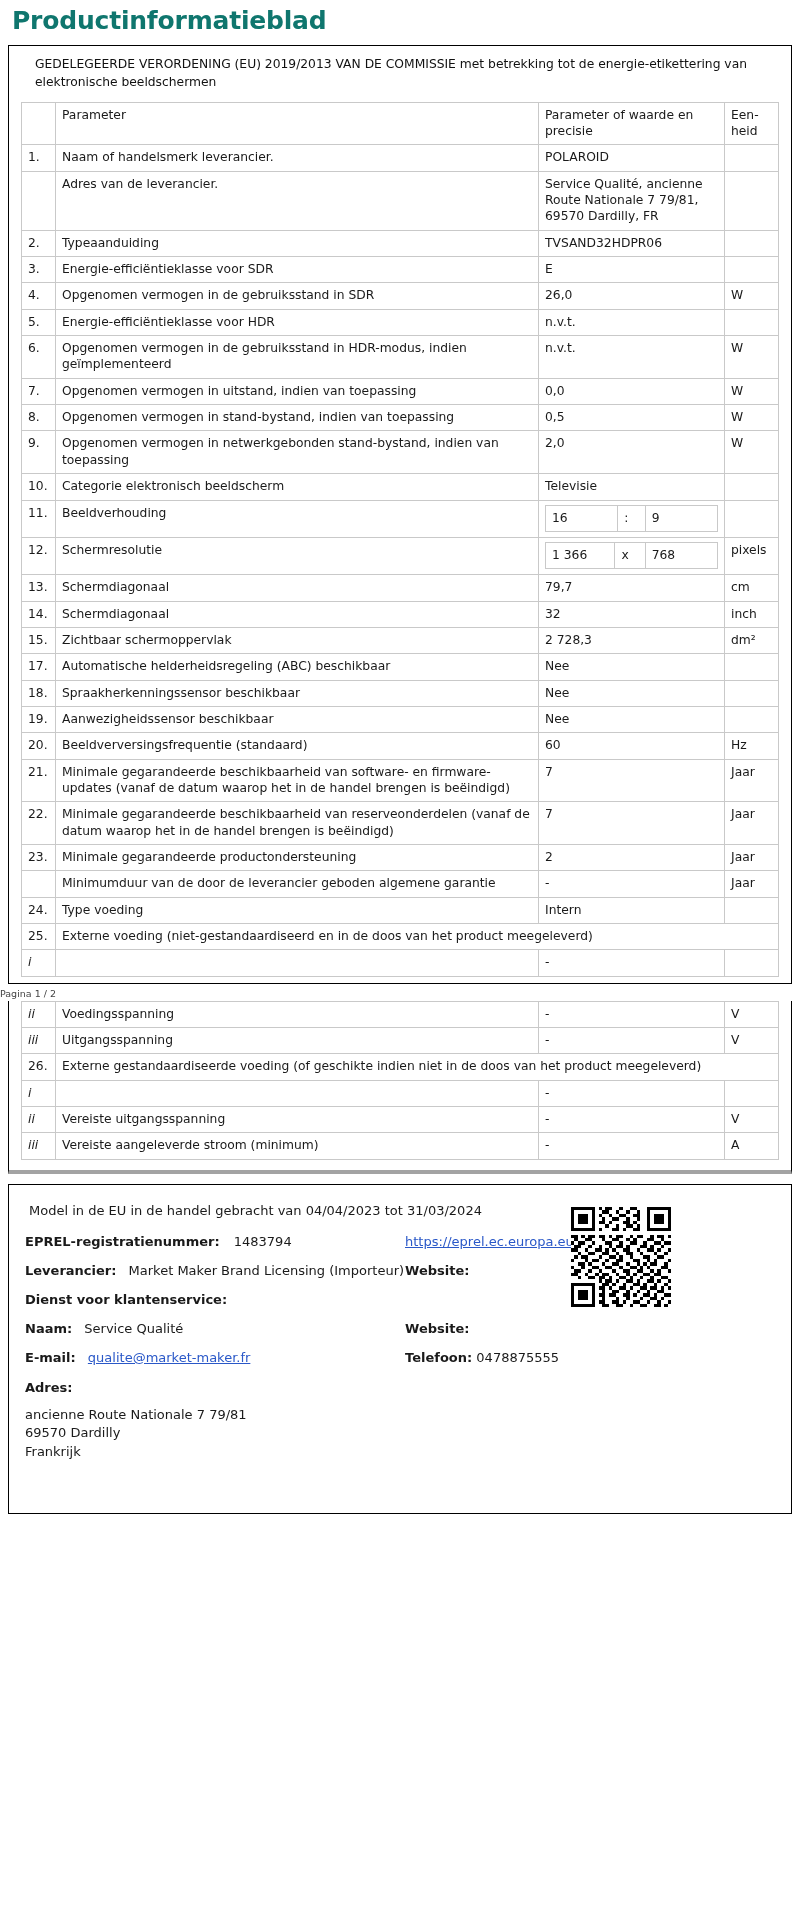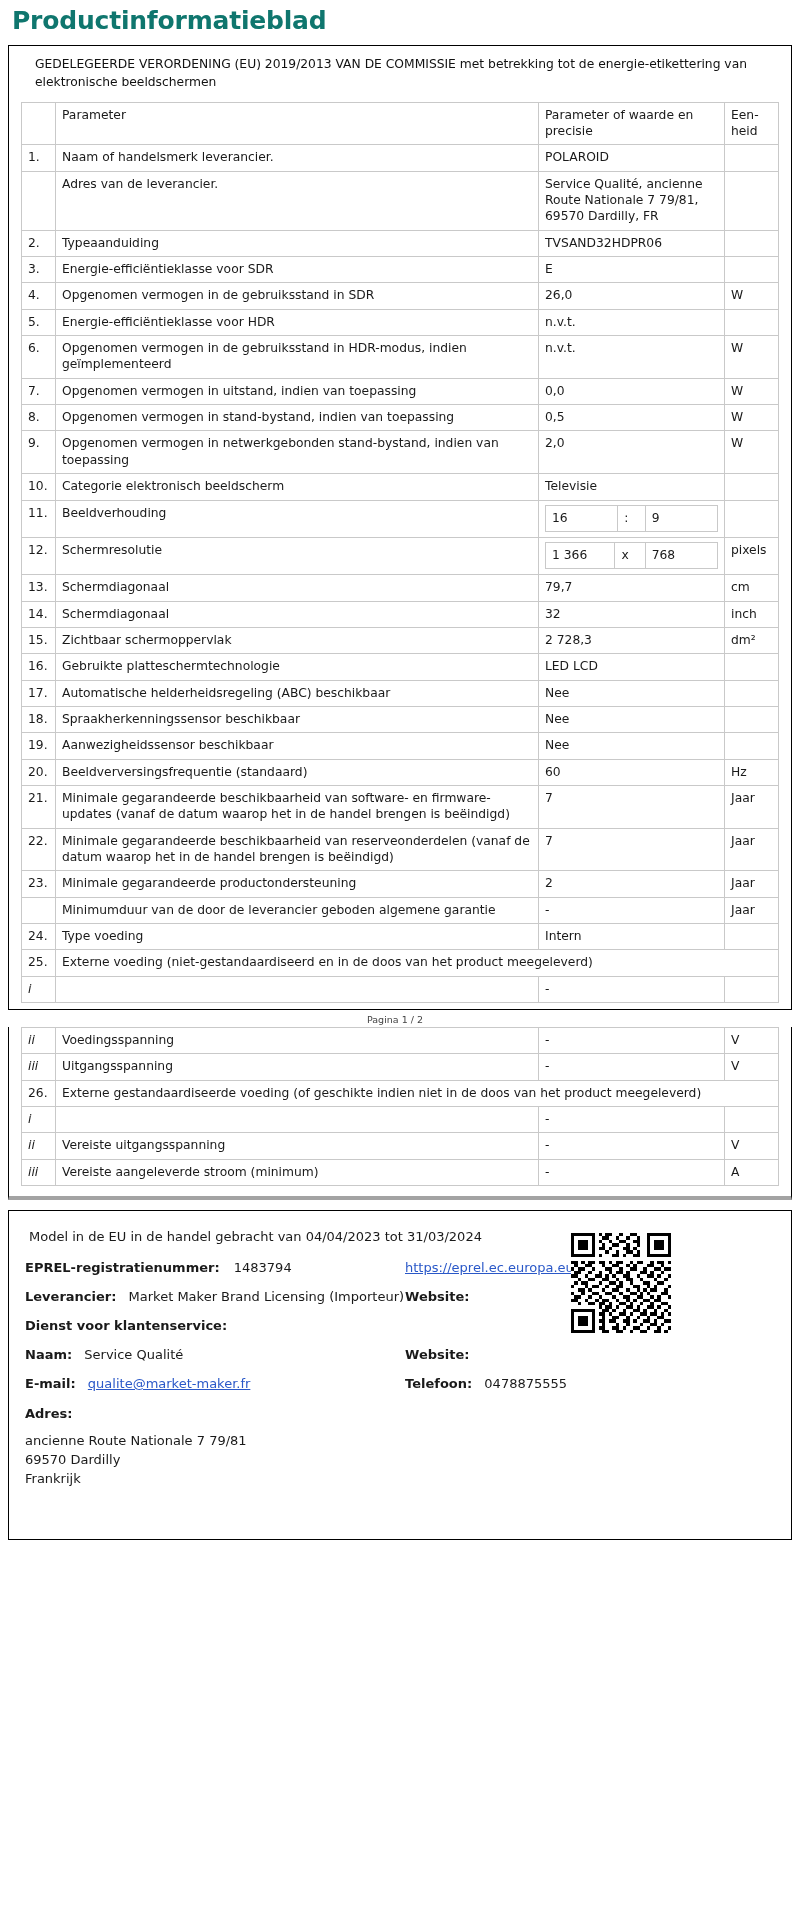--- a/index.html
+++ b/index.html
@@ -75,21 +75,21 @@
   .rt-b { width: 44%; text-align: left; padding-left: 16px; }
   .res-a { width: 42%; text-align: right; padding-right: 4px; }
   .res-sep { width: 14%; text-align: center; }
   .res-b { width: 44%; text-align: left; padding-left: 18px; }
   .sub-roman {
     width: 30px;
     text-align: center;
     font-style: italic;
   }
   .pagefoot {
-    text-align: center;
+    text-align: left;
     font-size: 9.5px;
     color: #444;
     margin: 4px 10px 2px 0;
   }
   .sheet2 {
     margin: 0 8px 0 8px;
     border-left: 1px solid #000;
     border-right: 1px solid #000;
     border-bottom: 4px solid #a3a3a3;
     box-sizing: border-box;
@@ -275,26 +275,20 @@
             <td class="c-num">14.</td>
             <td class="c-par">Schermdiagonaal</td>
             <td class="c-val val-right">32</td>
             <td class="c-unit">inch</td>
           </tr>
           <tr>
             <td class="c-num">15.</td>
             <td class="c-par">Zichtbaar schermoppervlak</td>
             <td class="c-val val-right">2 728,3</td>
             <td class="c-unit">dm²</td>
-          </tr>
-          <tr>
-            <td class="c-num">16.</td>
-            <td class="c-par">Gebruikte platteschermtechnologie</td>
-            <td class="c-val val-right">LED LCD</td>
-            <td class="c-unit"></td>
           </tr>
           <tr>
             <td class="c-num">17.</td>
             <td class="c-par">Automatische helderheidsregeling (ABC) beschik­baar</td>
             <td class="c-val val-right">Nee</td>
             <td class="c-unit"></td>
           </tr>
           <tr>
             <td class="c-num">18.</td>
             <td class="c-par">Spraakherkenningssensor beschikbaar</td>
@@ -673,21 +667,21 @@
         </div>
       </div>
 
       <div class="kv-row">
         <div class="kv-left">
           <span class="lbl">E-mail:</span>
           <span class="link" style="margin-left:8px;">qualite@market-maker.fr</span>
         </div>
         <div class="kv-right">
           <span class="lbl">Telefoon:</span>
-          <span style="margin-left:8px;">0478875555</span>
+          <span style="">0478875555</span>
         </div>
       </div>
 
       <div class="addr">
         <span class="lbl">Adres:</span>
         <div>ancienne Route Nationale 7 79/81</div>
         <div>69570 Dardilly</div>
         <div>Frankrijk</div>
       </div>
 

